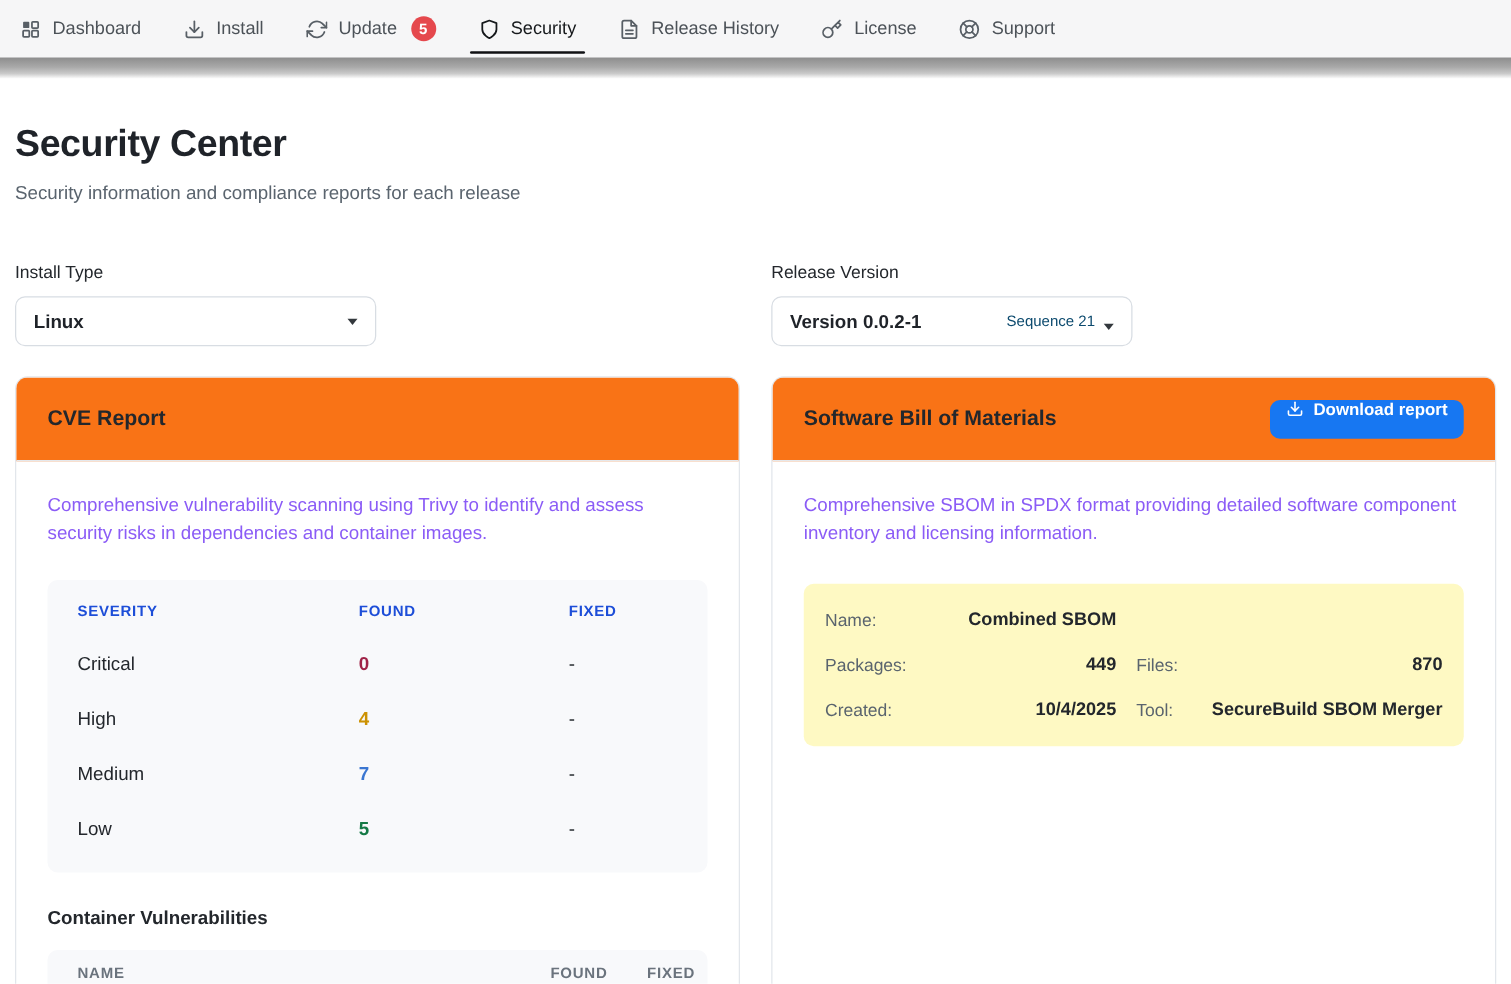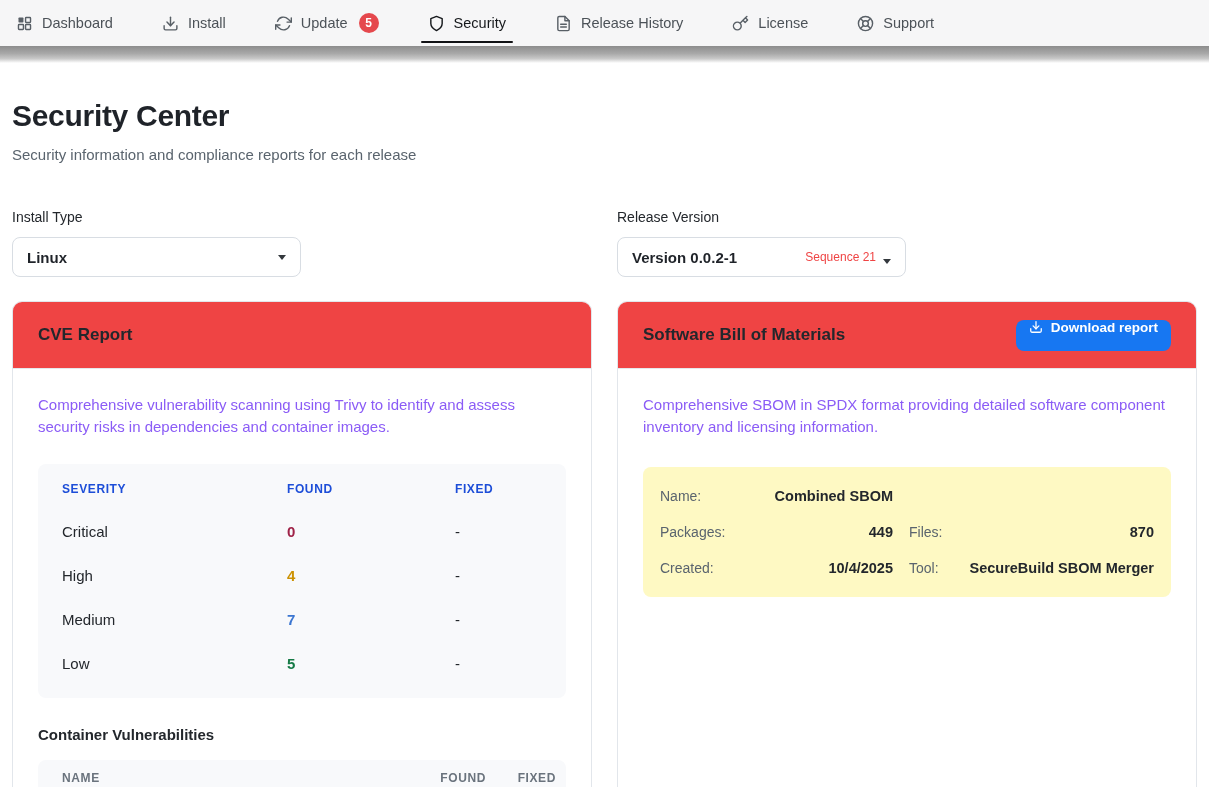--- a/index.html
+++ b/index.html
@@ -12,21 +12,21 @@
     color: #23272c;
   }
 
   
   .topnav {
     height: 46px;
     background: #f6f6f7;
     display: flex;
     align-items: stretch;
     padding-left: 9px;
-    gap: 35px;
+    gap: 20px;
   }
   .nav-item {
     display: flex;
     align-items: center;
     gap: 9px;
     padding: 0 7px;
     font-size: 14.5px;
     color: #4c5258;
     cursor: pointer;
     position: relative;
@@ -97,39 +97,39 @@
     border-radius: 8px;
     display: flex;
     align-items: center;
     justify-content: space-between;
     padding: 0 14px;
     cursor: pointer;
   }
   .select-value { font-size: 15px; font-weight: 700; color: #1f2329; }
   .select-meta {
     display: flex; align-items: flex-end; gap: 7px;
-    font-size: 12px; color: #ef4444;
+    font-size: 12px; color: #0c4a6e;
   }
   .caret {
     width: 0; height: 0;
     border-left: 4.5px solid transparent;
     border-right: 4.5px solid transparent;
     border-top: 5.5px solid #33383d;
   }
 
   
   .cards { margin-top: 24px; align-items: stretch; }
   .card {
     border: 1px solid #e2e6eb;
     border-radius: 10px;
     background: #fff;
     overflow: hidden;
   }
   .card-header {
-    background: #ef4444;
+    background: #f97316;
     border-bottom: 1px solid #e5e8ec;
     height: 67px;
     padding: 0 25px;
     display: flex;
     align-items: center;
     justify-content: space-between;
   }
   .card-title { margin: 0; font-size: 17px; font-weight: 700; color: #23272c; }
   .card-body { padding: 25px; }
   .card-desc {

